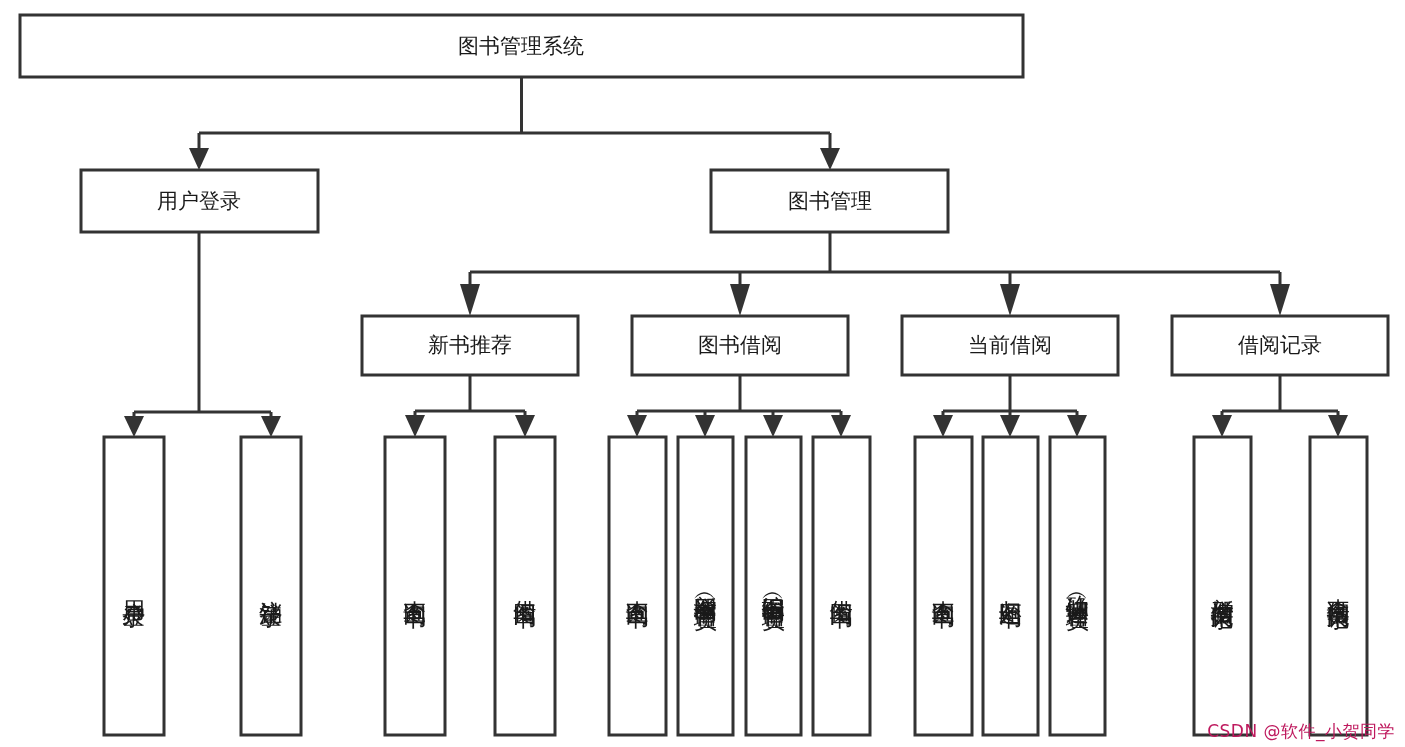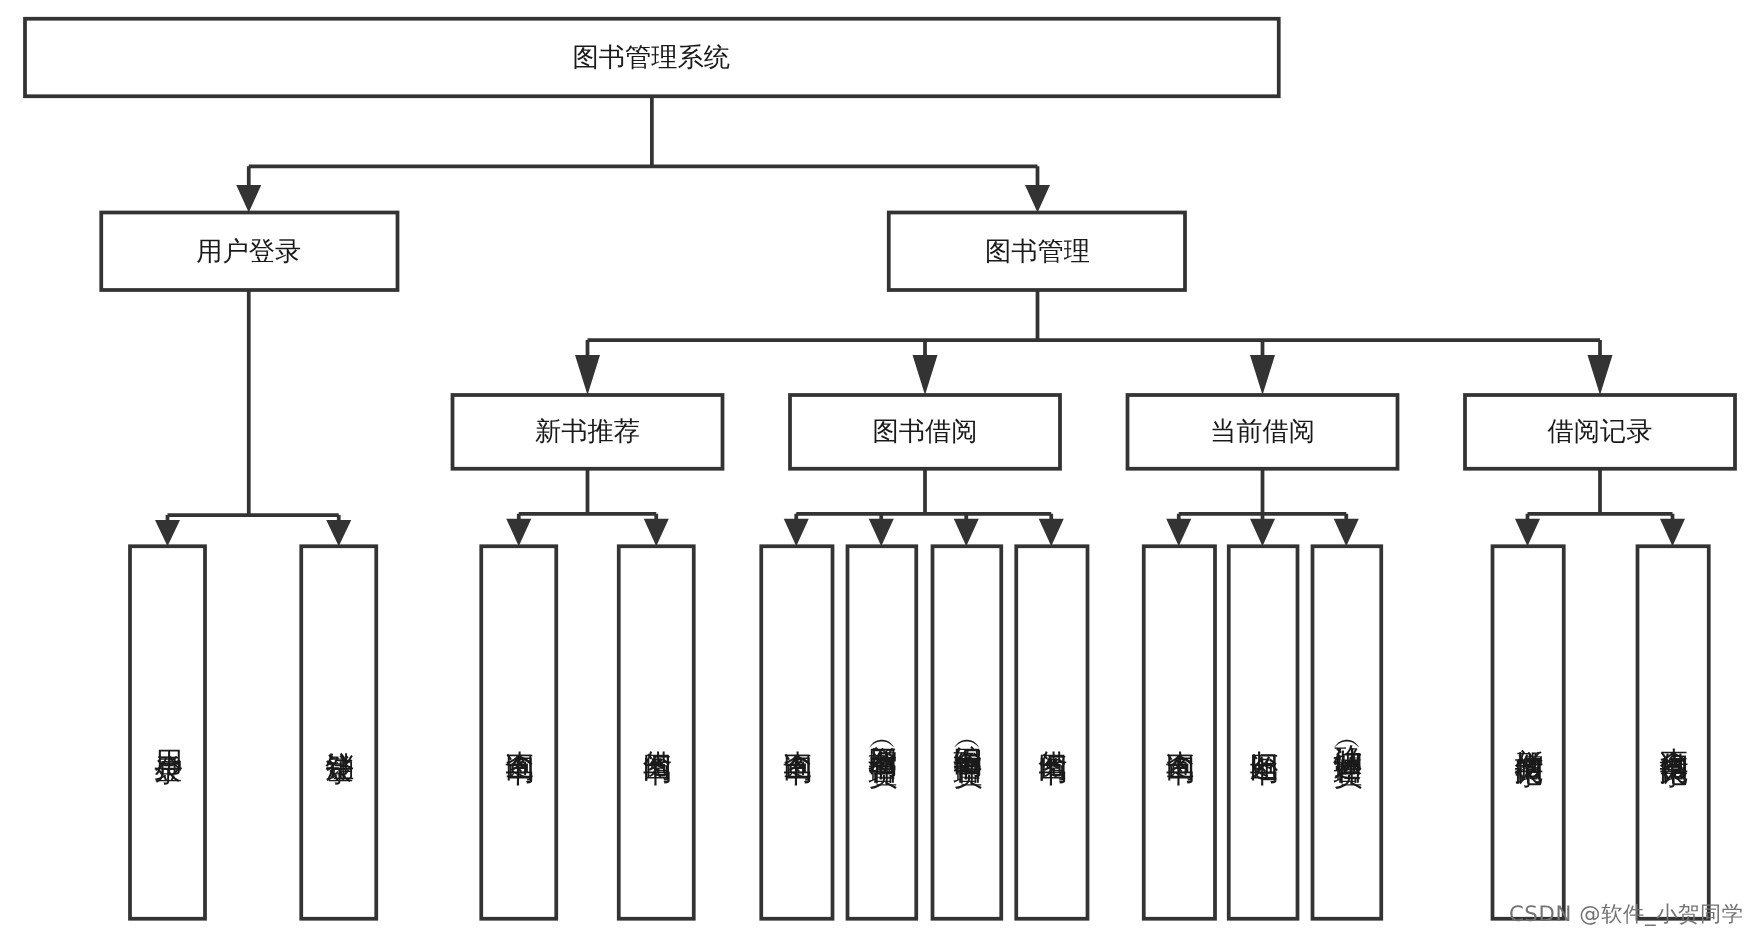--- a/index.html
+++ b/index.html
@@ -63,21 +63,21 @@
     display: flex;
     align-items: center;
     justify-content: center;
   }
   .watermark {
     position: absolute;
     right: 10px;
     bottom: 4px;
     font-family: "DejaVu Sans", "Liberation Sans", sans-serif;
     font-size: 17px;
-    color: #737373;
+    color: #be185d;
     letter-spacing: 0.5px;
     white-space: nowrap;
   }
 </style>
 </head>
 <body>
 
 <div id="diagram-root">
 
   <svg class="diagram-svg" viewBox="0 0 1405 747">

